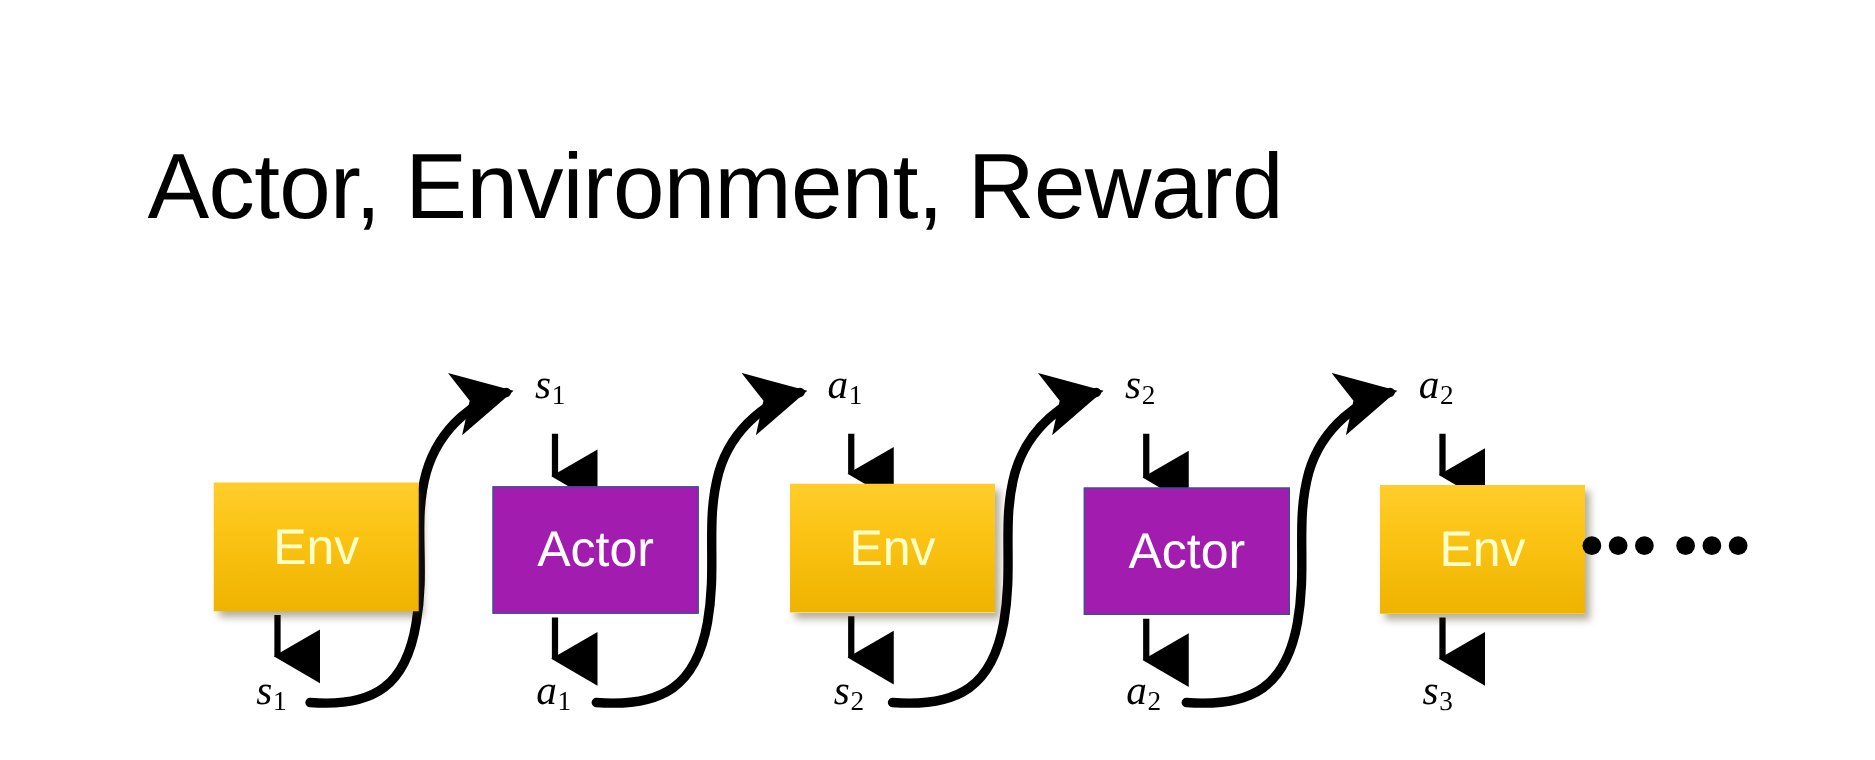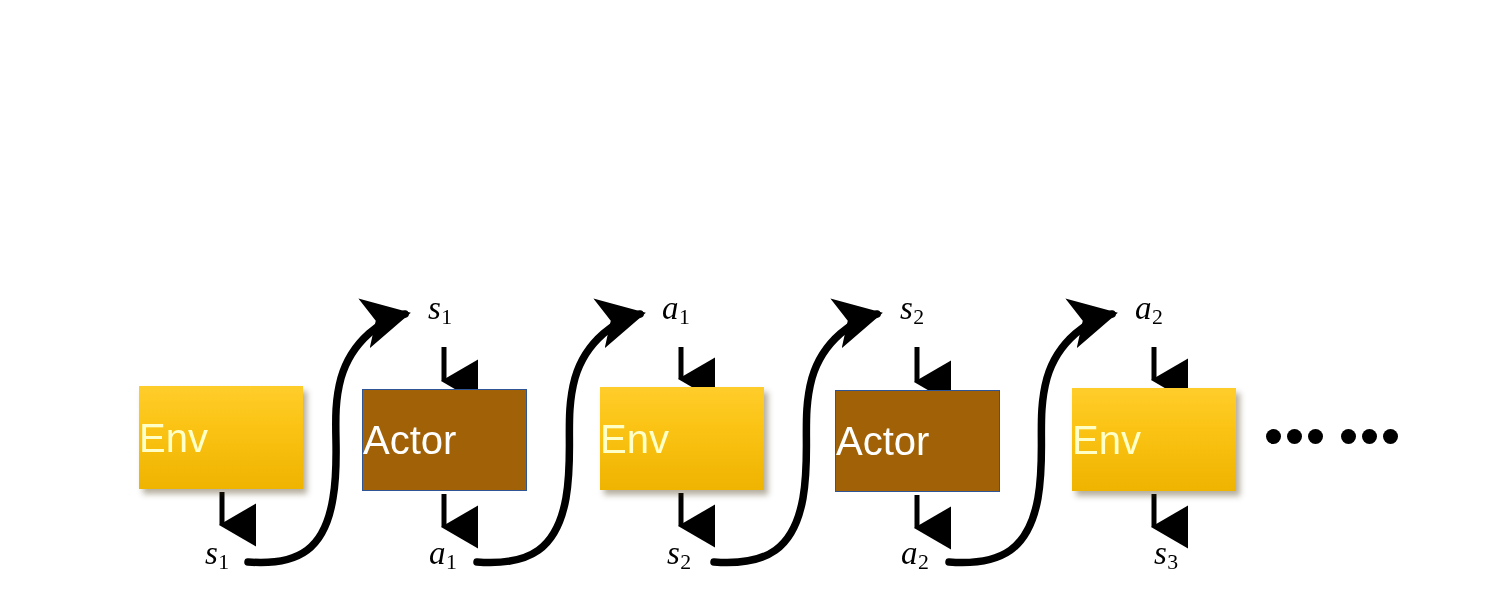--- a/index.html
+++ b/index.html
@@ -55,35 +55,36 @@
     height: 608px;
     pointer-events: none;
   }
 
   
   .node-box {
     position: absolute;
     box-sizing: border-box;
     display: flex;
     align-items: center;
-    justify-content: flex-start;
+    justify-content: center;
     font-family: "Liberation Sans", sans-serif;
     font-size: 40px;
     font-weight: 400;
     line-height: 1;
     user-select: none;
+    margin-left: 32px;
   }
   .node-env {
     background: linear-gradient(180deg, #FFCD2B 0%, #FBC415 38%, #F2B705 85%, #EFB400 100%);
     color: #FFFFC8;
     box-shadow: 4px 5px 6px rgba(60, 45, 0, 0.38);
     border: none;
   }
   .node-actor {
-    background: #a16207;
+    background: #a21caf;
     color: #FFFFFF;
     border: 1.5px solid #2F5597;
   }
 
   
   .math-label {
     position: absolute;
     font-family: "Liberation Serif", "DejaVu Serif", serif;
     font-style: italic;
     font-size: 33px;
@@ -117,20 +118,21 @@
   #ellipsis .gap {
     width: 6px;
     height: 1px;
   }
 </style>
 </head>
 <body>
 
 <div id="slide">
 
+  <div id="slide-title">Actor, Environment, Reward</div>
 
   <div id="diagram">
 
     <svg id="curves-layer" viewBox="0 0 1500 608" width="1500" height="608">
       <defs>
         <marker id="arrowhead-down" markerWidth="9" markerHeight="9" refX="4.5" refY="8" orient="auto" markerUnits="strokeWidth">
           <path d="M 0.2,1.2 L 4.5,8.6 L 8.8,1.2 Z" fill="#000000"></path>
         </marker>
         <marker id="arrowhead-curve" markerWidth="7" markerHeight="7" refX="5.6" refY="3.5" orient="auto" markerUnits="strokeWidth">
           <path d="M 0,0.1 L 6.4,3.5 L 0,6.9 L 1.6,3.5 Z" fill="#000000"></path>
@@ -210,21 +212,21 @@
     </div>
     <div class="math-label" style="left:429px; top:537px;">
       <span>a</span><sub>1</sub>
     </div>
     <div class="math-label" style="left:667px; top:537px;">
       <span>s</span><sub>2</sub>
     </div>
     <div class="math-label" style="left:901px; top:537px;">
       <span>a</span><sub>2</sub>
     </div>
-    <div class="math-label" style="left:1138px; top:537px;margin-left:16px;">
+    <div class="math-label" style="left:1138px; top:537px;">
       <span>s</span><sub>3</sub>
     </div>
 
     <div id="ellipsis">
       <span class="dot"></span>
       <span class="dot"></span>
       <span class="dot"></span>
       <span class="gap"></span>
       <span class="dot"></span>
       <span class="dot"></span>

